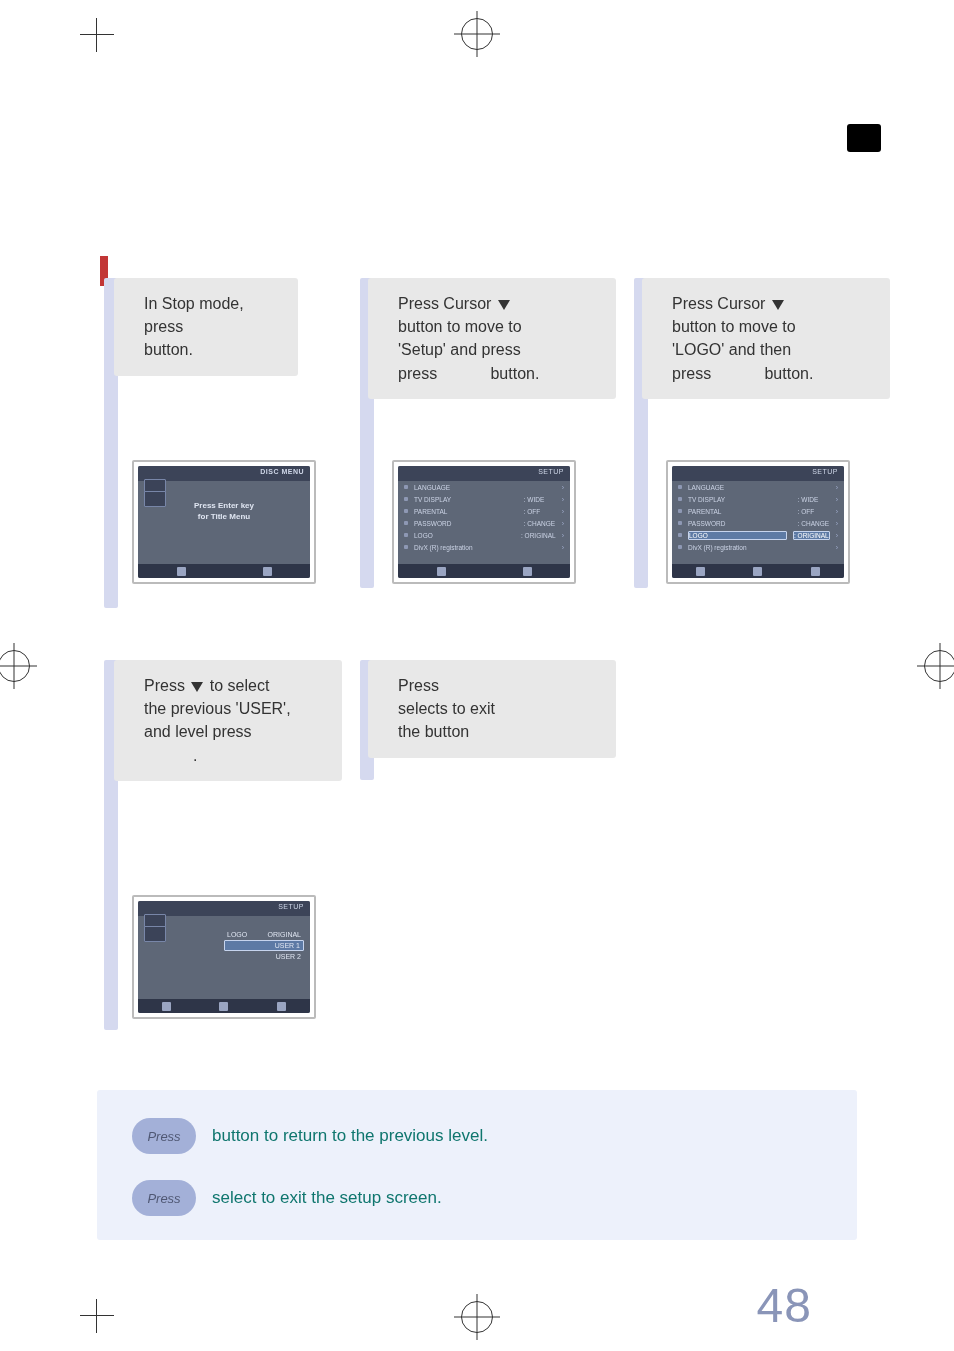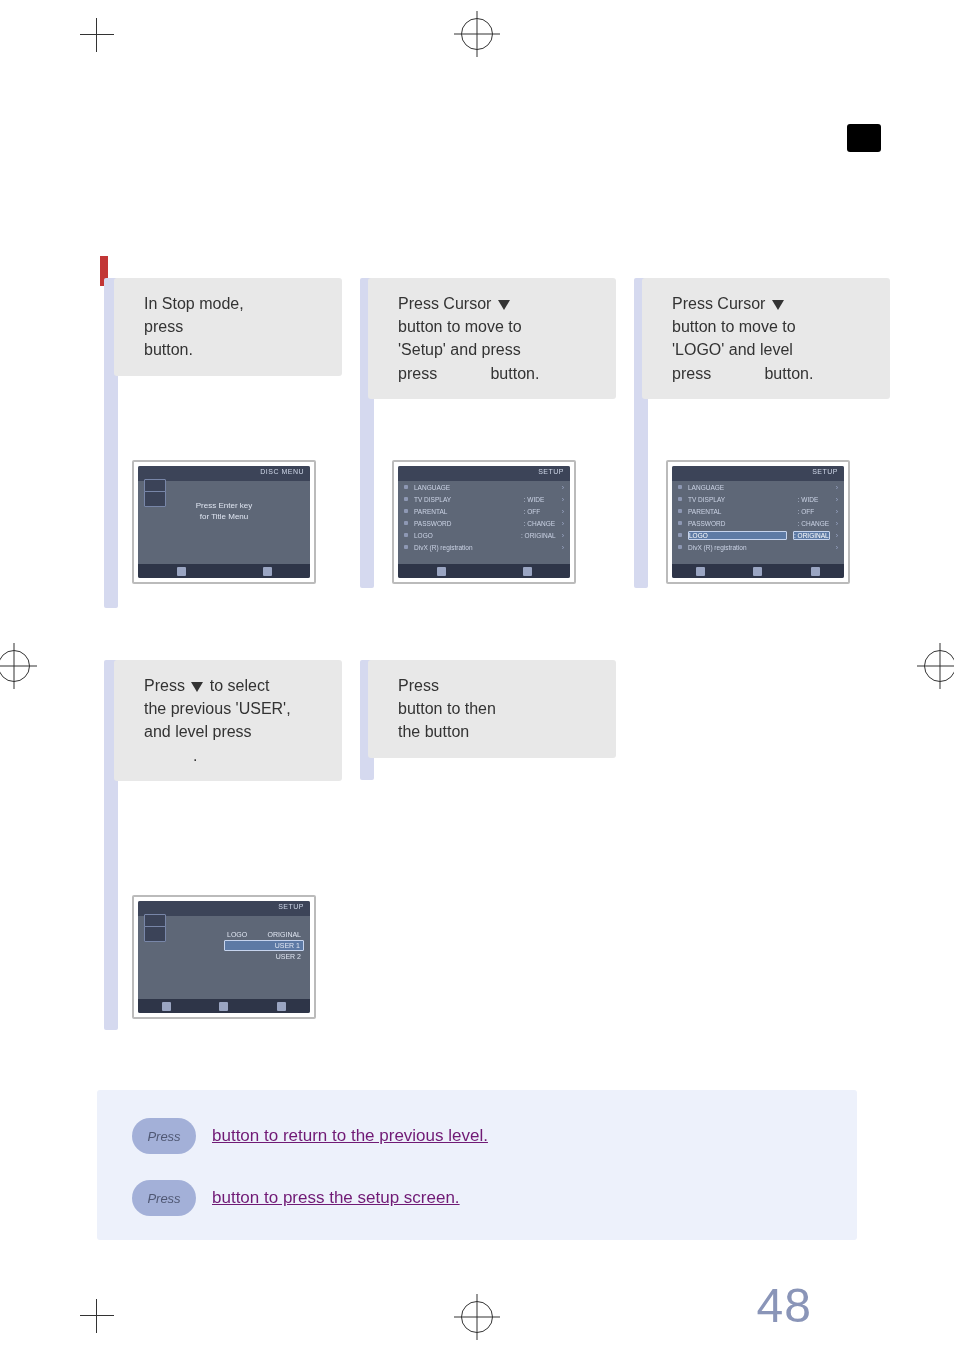--- a/index.html
+++ b/index.html
@@ -80,21 +80,21 @@
   .step-box {
     position: absolute;
     background: #e8e8e8;
     border-radius: 3px;
     padding: 14px 16px 14px 30px;
     font-size: 16px;
     color: #333;
     line-height: 1.45;
     box-sizing: border-box;
   }
-  .step-a { left: 42px;  top: 218px; width: 228px; }
+  .step-a { left: 42px;  top: 218px; width: 184px; }
   .step-b { left: 296px; top: 218px; width: 248px; }
   .step-c { left: 570px; top: 218px; width: 248px; }
   .step-d { left: 42px;  top: 600px; width: 228px; }
   .step-e { left: 296px; top: 600px; width: 248px; }
 
   
   .strip {
     position: absolute;
     width: 14px;
     background: #d5d9ef;
@@ -191,21 +191,21 @@
     text-align: center;
     line-height: 1.4;
   }
   .screen .highlight {
     background: #5d7aa5;
     color: #fff;
     border: 1px solid #c6d4ee;
     border-radius: 1px;
   }
 
-  .sc1 { left: 60px;  top: 400px; }
+  .sc1 { left: 60px;  top: 400px; font-weight: bold; }
   .sc2 { left: 320px; top: 400px; }
   .sc3 { left: 594px; top: 400px; }
   .sc4 { left: 60px;  top: 835px; }
 
   .note-text {
     position: absolute;
     left: 42px;
     top: 760px;
     font-size: 13px;
     color: #333;
@@ -238,22 +238,21 @@
     border-radius: 18px;
     display: flex;
     align-items: center;
     justify-content: center;
     color: #505874;
     font-size: 13px;
     font-style: italic;
   }
   .pill-text {
     font-size: 17px;
-    color: #701a75;
-    text-decoration: underline;
+    color: #0f766e;
   }
 
   .page-number {
     position: absolute;
     right: 70px;
     top: 1218px;
     font-size: 48px;
     color: #8a95b8;
     letter-spacing: 1px;
   }
@@ -293,39 +292,39 @@
     <span>'Setup' and press</span><br>
     <span>press</span>
     &nbsp;&nbsp;&nbsp;&nbsp;&nbsp;&nbsp;&nbsp;&nbsp;&nbsp;&nbsp;
     <span>button.</span>
   </div>
 
   <div class="step-box step-c">
     <span>Press Cursor </span>
     <span class="arrow-down"></span><br>
     <span>button to move to</span><br>
-    <span>'LOGO' and level</span><br>
+    <span>'LOGO' and then</span><br>
     <span>press</span>
     &nbsp;&nbsp;&nbsp;&nbsp;&nbsp;&nbsp;&nbsp;&nbsp;&nbsp;&nbsp;
     <span>button.</span>
   </div>
 
   <div class="step-box step-d">
     <span>Press </span>
     <span class="arrow-down"></span>
     <span> to select</span><br>
     <span>the previous 'USER',</span><br>
     <span>and level press</span><br>
     &nbsp;&nbsp;&nbsp;&nbsp;&nbsp;&nbsp;&nbsp;&nbsp;&nbsp;&nbsp;
     <span>.</span>
   </div>
 
   <div class="step-box step-e">
     <span>Press</span><br>
-    <span>button to then</span><br>
+    <span>selects to exit</span><br>
     <span>the button</span>
   </div>
 
 
   <div class="screen sc1">
     <div class="inner">
       <div class="bar">
         <span></span>
         <span>DISC MENU</span>
       </div>
@@ -489,18 +488,18 @@
     <div class="pill">
       <span>Press</span>
     </div>
     <div class="pill-text">button to return to the previous level.</div>
   </div>
 
   <div class="pill-row r2">
     <div class="pill">
       <span>Press</span>
     </div>
-    <div class="pill-text">button to press the setup screen.</div>
+    <div class="pill-text">select to exit the setup screen.</div>
   </div>
 
   <div class="page-number">48</div>
 
 </div>
 
 </body></html>

